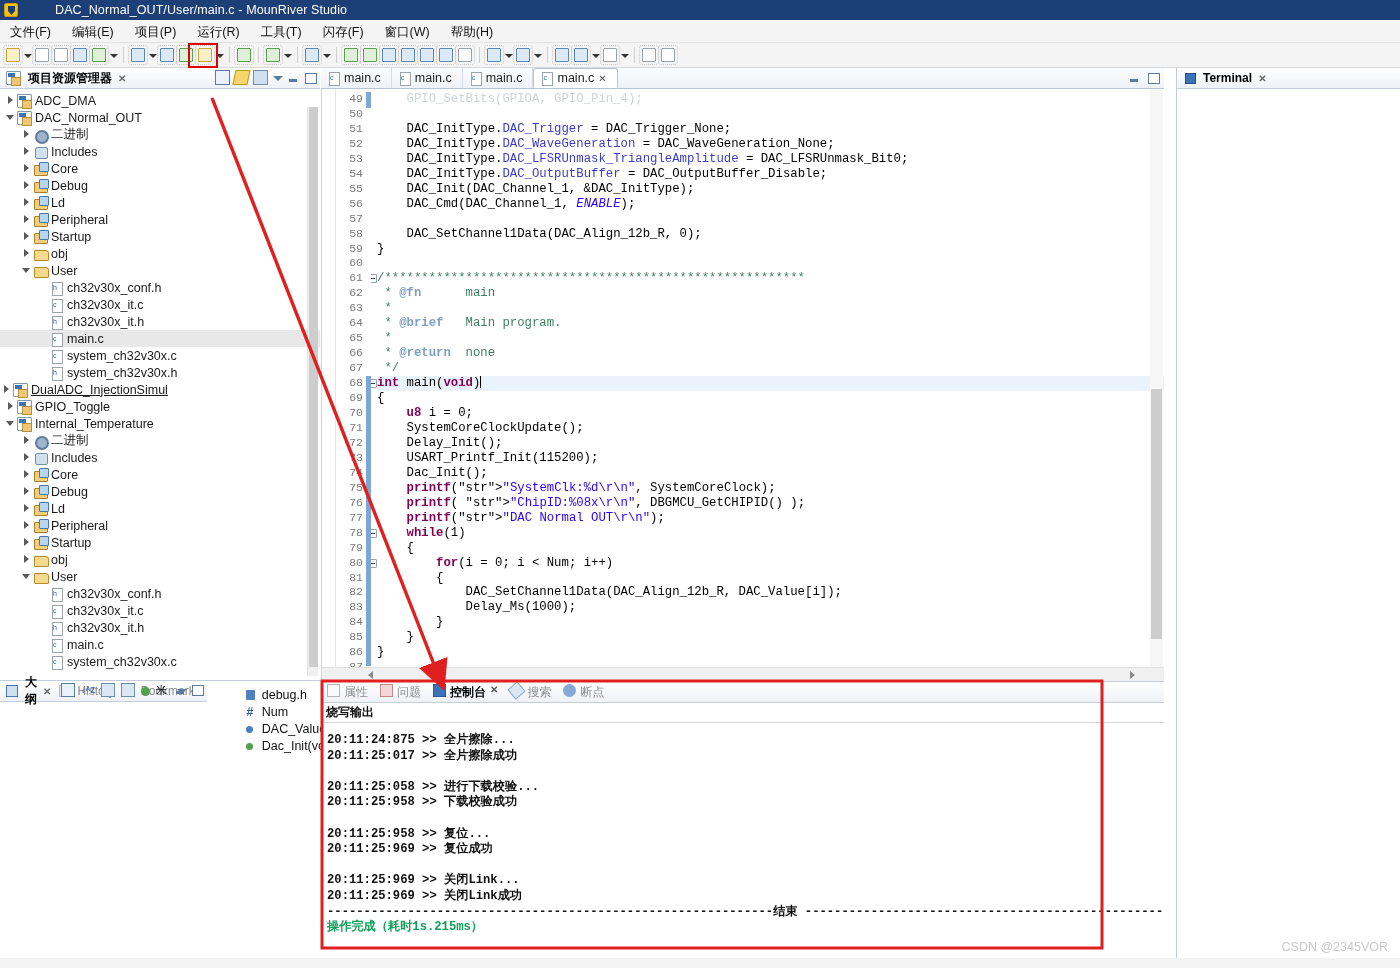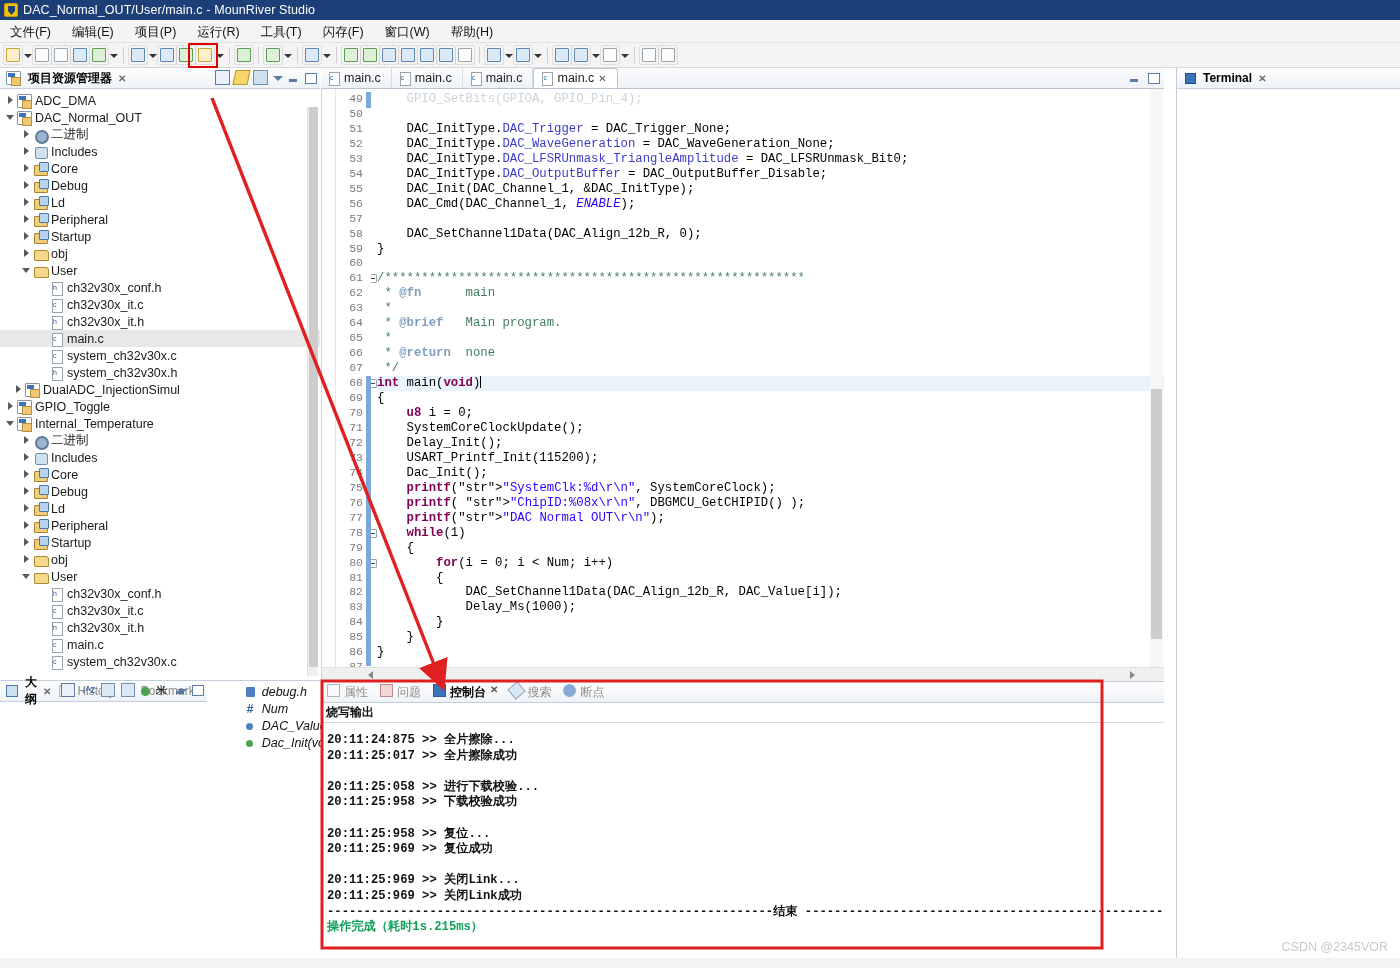--- a/index.html
+++ b/index.html
@@ -10,21 +10,21 @@
     font-size:12px;
     background:#ffffff;
     overflow:hidden;
     position:relative;
   }
 
   
   #titlebar{
     height:20px; background:#1d3f78; color:#ffffff;
     display:flex; align-items:center; padding-left:4px;
-    font-size:12.5px; letter-spacing:.1px;
+    font-size:12.5px; letter-spacing:.1px;gap:32px;
   }
   #titlebar .appicon{
     width:14px;height:14px;margin-right:5px;border-radius:2px;
     background:#f4c20d; position:relative; flex:none;
     border:1px solid #c89c06;
   }
   #titlebar .appicon:after{
     content:"";position:absolute;left:3px;top:2px;width:7px;height:9px;
     background:#1d3f78; clip-path:polygon(0 0,100% 0,100% 55%,50% 100%,0 55%);
   }
@@ -141,21 +141,21 @@
     position:absolute;right:2px;top:18px;bottom:4px;width:11px;background:#f0f0f0;border-left:1px solid #e2e2e2;
   }
   #tree-scroll .thumb{position:absolute;left:1px;top:0;width:9px;height:560px;background:#cdcdcd;border-radius:1px;}
 
   
   #outline{ height:288px; border-top:1px solid #c4cedb; display:flex; flex-direction:row;}
   #outline-toolrow{height:24px;background:#5eead4;position:relative;border-bottom:1px solid #eee;}
   #outline-tools{position:absolute;right:20px;top:2px;display:flex;gap:6px;align-items:center;}
   .ot{width:14px;height:14px;position:relative;}
   #outline-list{flex:1;padding-top:4px;background:#fff;}
-  .orow{height:17px;display:flex;align-items:flex-start;padding-left:36px;font-size:12.5px;color:#111;font-style:italic;}
+  .orow{height:17px;display:flex;align-items:flex-end;padding-left:36px;font-size:12.5px;color:#111;}
   .orow.sel{background:#e8e8e8;}
   .oic{width:14px;height:14px;position:relative;margin-right:5px;flex:none;}
   .oic.hdr:after{content:"";position:absolute;left:3px;top:2px;width:9px;height:10px;background:#4f7fc0;border-radius:1px;}
   .oic.hash{font-size:12px;color:#2d5ba8;font-weight:bold;line-height:14px;text-align:center;}
   .oic.dotblue:after{content:"";position:absolute;left:3px;top:4px;width:7px;height:7px;border-radius:50%;background:#4a7fc1;}
   .oic.dotgreen:after{content:"";position:absolute;left:3px;top:4px;width:7px;height:7px;border-radius:50%;background:#4fa04f;}
   .dim{color:#b8860b;}
 
   
   #centercol{
@@ -478,21 +478,21 @@
             <div class="row" style="padding-left: 36px;">
               <span class="tw "></span>
               <span class="ic fc"></span>
               <span>system_ch32v30x.c</span>
             </div>
             <div class="row" style="padding-left: 36px;">
               <span class="tw "></span>
               <span class="ic fh"></span>
               <span>system_ch32v30x.h</span>
             </div>
-            <div class="row" style="padding-left: 12px;">
+            <div class="row" style="padding-left: 0; text-decoration: underline;">
               <span class="tw collapsed"></span>
               <span class="ic proj"></span>
               <span>DualADC_InjectionSimul</span>
             </div>
             <div class="row" style="padding-left: 4px;">
               <span class="tw collapsed"></span>
               <span class="ic proj"></span>
               <span>GPIO_Toggle</span>
             </div>
             <div class="row" style="padding-left: 4px;">

